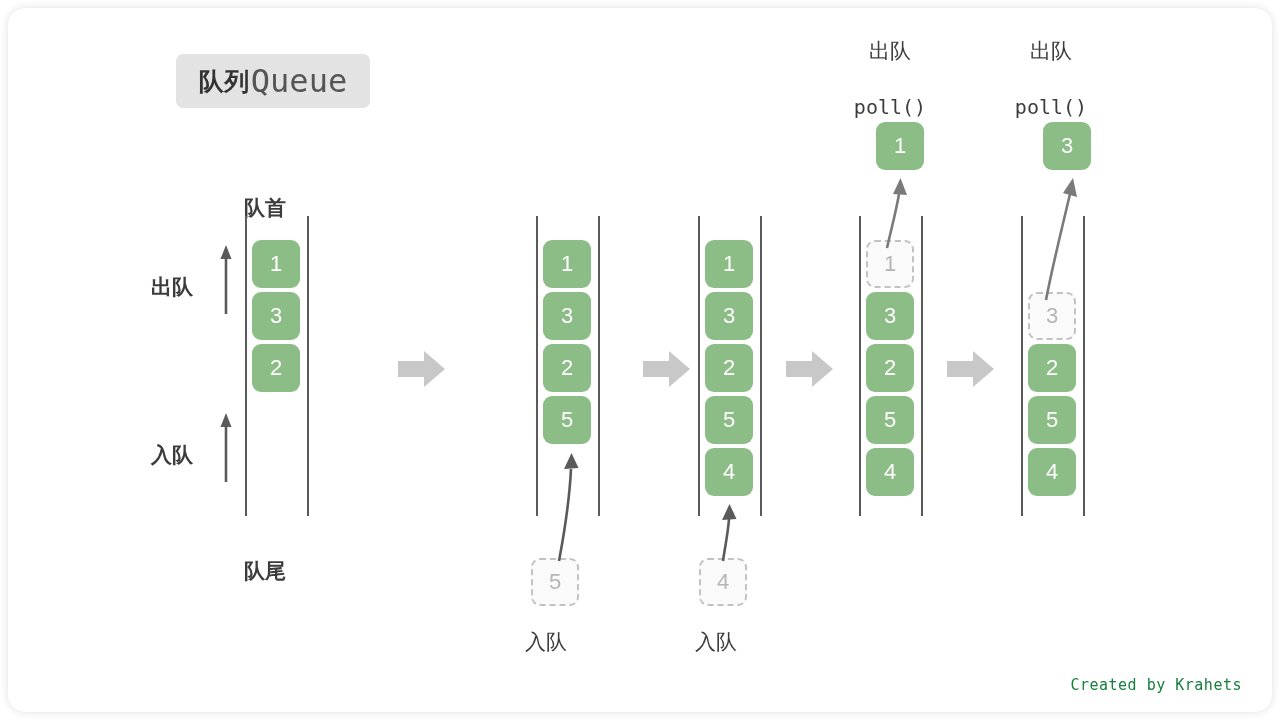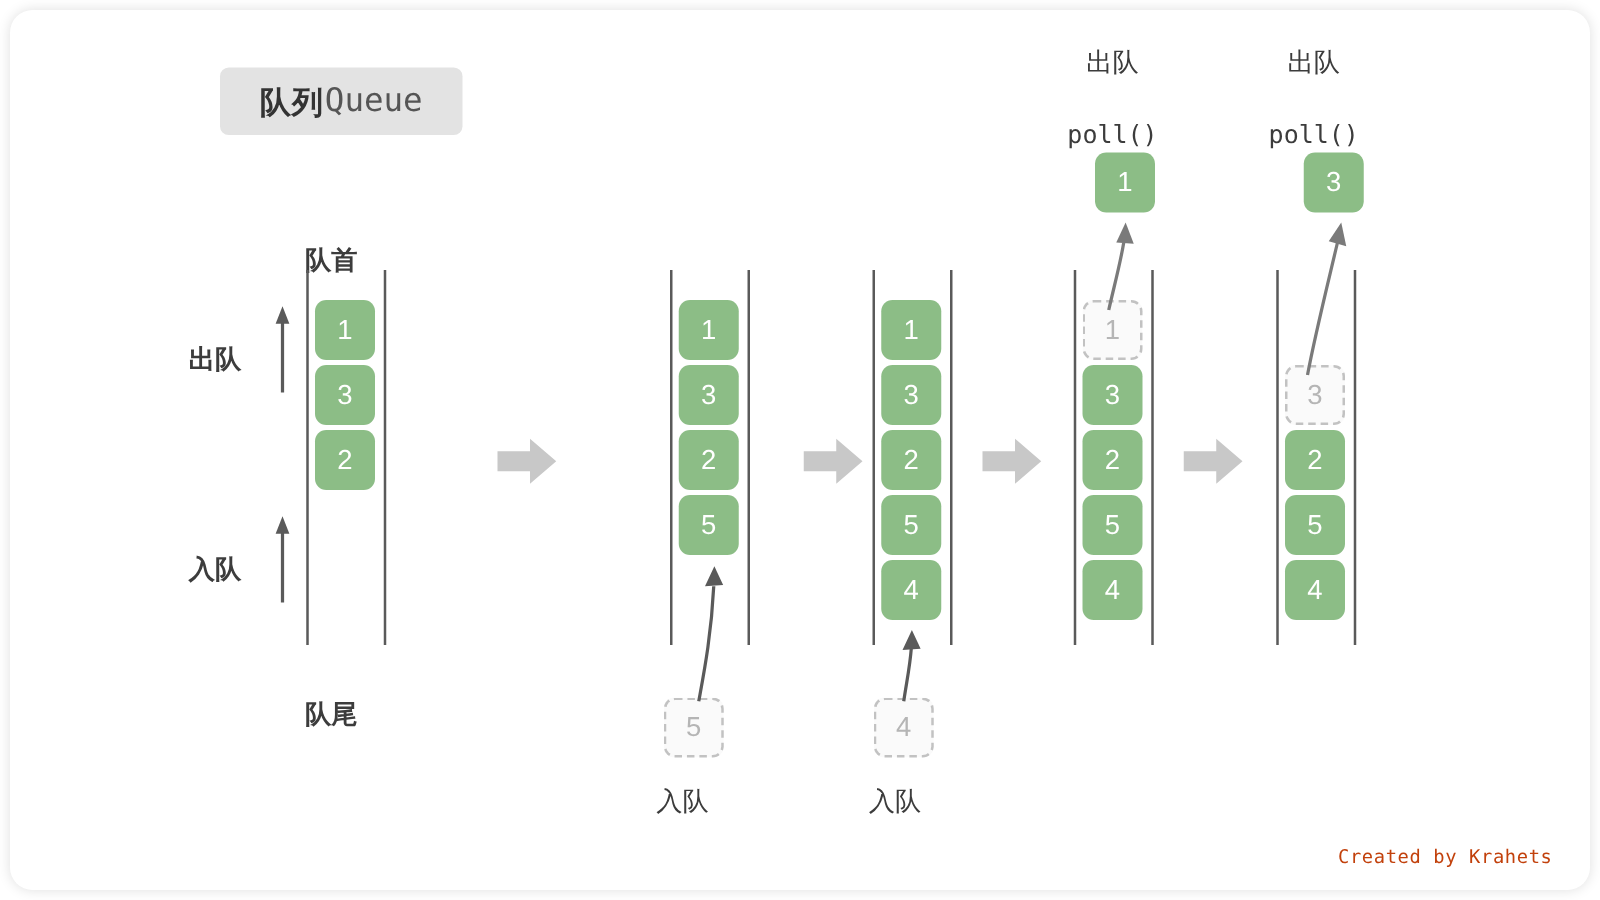--- a/index.html
+++ b/index.html
@@ -30,21 +30,21 @@
     background: #e3e3e3;
     border-radius: 7px;
     display: flex; align-items: center; justify-content: center;
     gap: 1px;
   }
   #title-cn {
     font-size: 25px; font-weight: bold; color: #333333;
     letter-spacing: 0.5px;
   }
   #title-en {
-    font-size: 26px; color: #555555;
+    font-size: 32px; color: #555555;
     font-family: "DejaVu Sans Mono", monospace;
   }
 
   
   .cn-label {
     font-size: 21px; font-weight: bold; color: #3c3c3c;
     white-space: nowrap;
   }
   .op-label {
     text-align: center; white-space: nowrap; line-height: 37px;
@@ -82,21 +82,21 @@
   }
 
   
   .step-arrow { width: 48px; height: 38px; }
 
   
   #watermark {
     right: 30px; bottom: 18px;
     font-family: "DejaVu Sans Mono", monospace;
     font-size: 15px;
-    color: #c2410c;
+    color: #15803d;
     letter-spacing: 0.5px;
   }
   svg { display: block; overflow: visible; }
 </style>
 </head>
 <body>
 
 <div id="card">
 
   <div class="abs" id="title-badge">

